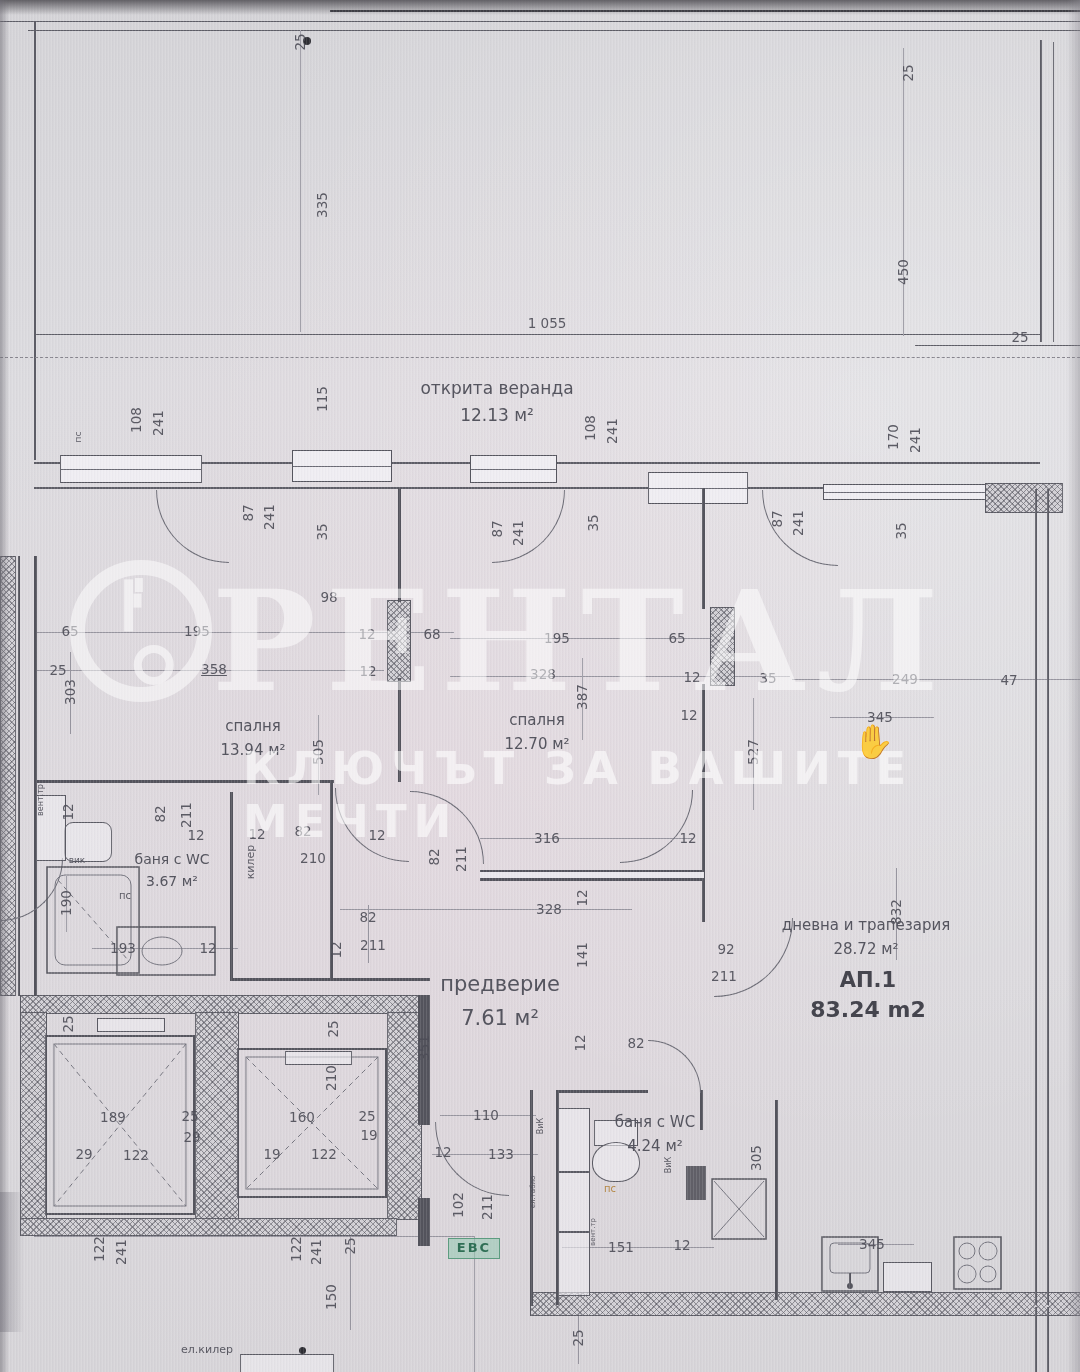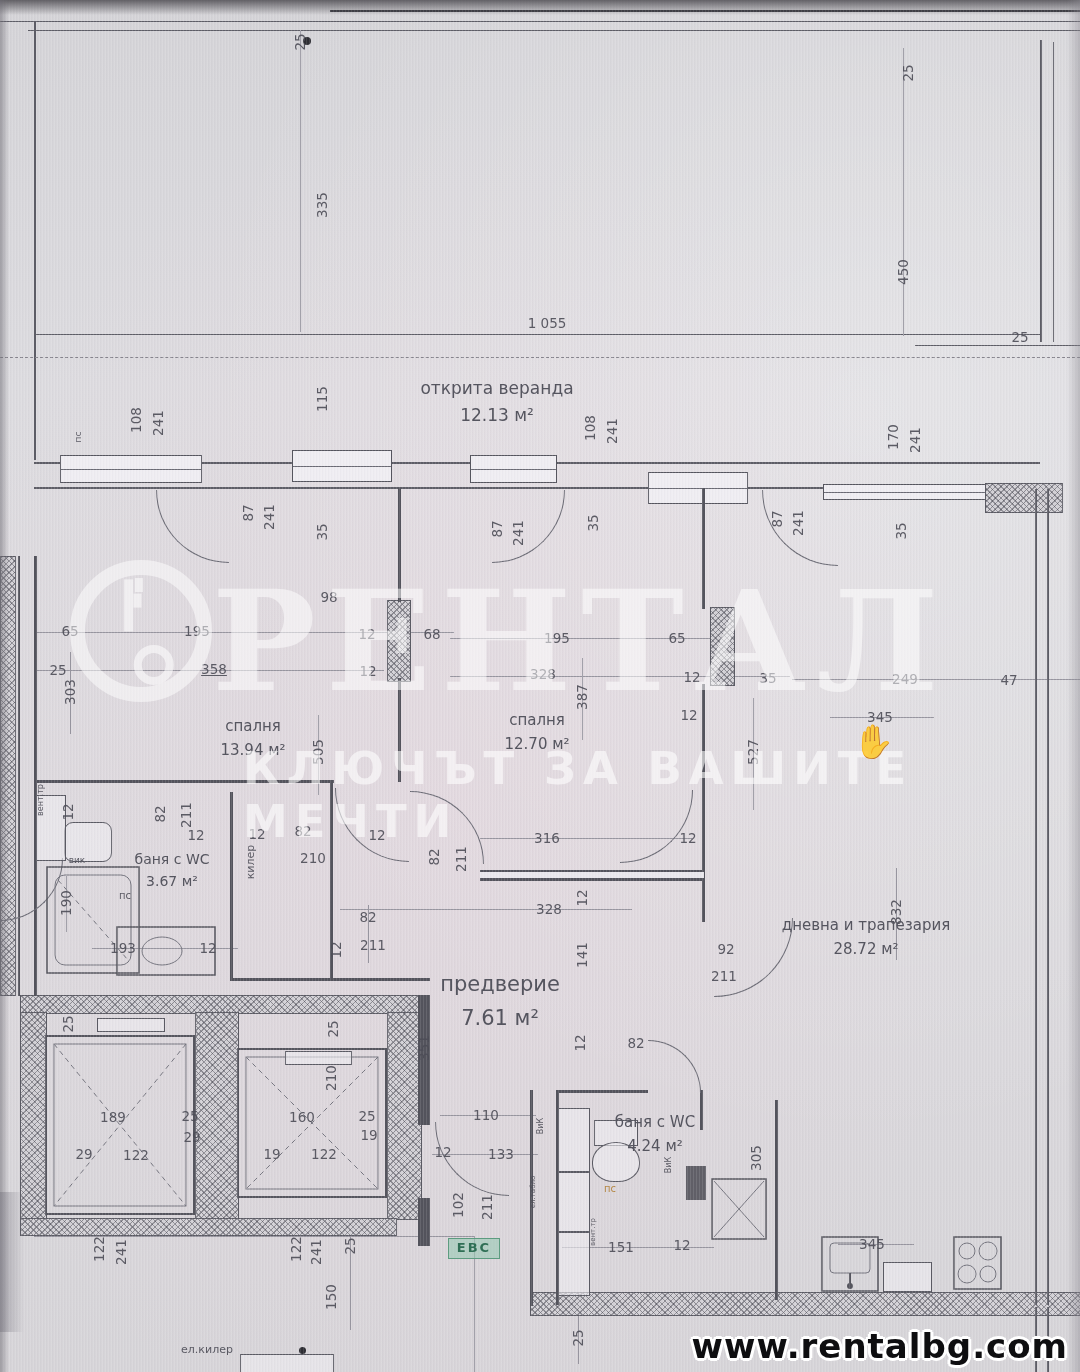--- a/index.html
+++ b/index.html
@@ -366,37 +366,40 @@
       <div class="room" style="left: 866px; top: 937px; font-size: 15px;">
         <div>дневна и трапезария</div>
         <div class="rarea">28.72 м²</div>
       </div>
       <div class="room" style="left: 655px; top: 1134px; font-size: 15px;">
         <div>баня с WC</div>
         <div class="rarea">4.24 м²</div>
       </div>
     </div>
 
+  <div class="apt">
+    <div class="l1">АП.1</div>
+    <div class="l2">83.24 m2</div>
+  </div>
 
   <div class="evs">ЕВС</div>
 
   <div class="wm wm-key">
     <div class="wm-ring"></div>
     <div class="wm-kgroup">
       <div class="wm-khead"></div>
         <div class="wm-kshaft"></div>
       <div class="wm-t1"></div>
         <div class="wm-t2"></div>
     </div>
   </div>
   <div class="wm wm-brand">РЕНТАЛ</div>
   <div class="wm wm-tag">КЛЮЧЪТ ЗА ВАШИТЕ МЕЧТИ</div>
 
   <span class="hand">✋</span>
 
-  <div class="site">www.rentalbg.com</div>
 
   <div class="stripes"></div>
   <div class="edge-top"></div>
   <div class="edge-left"></div>
   <div class="edge-right"></div>
   <div class="edge-bl"></div>
 </div>
 
 </body></html>

